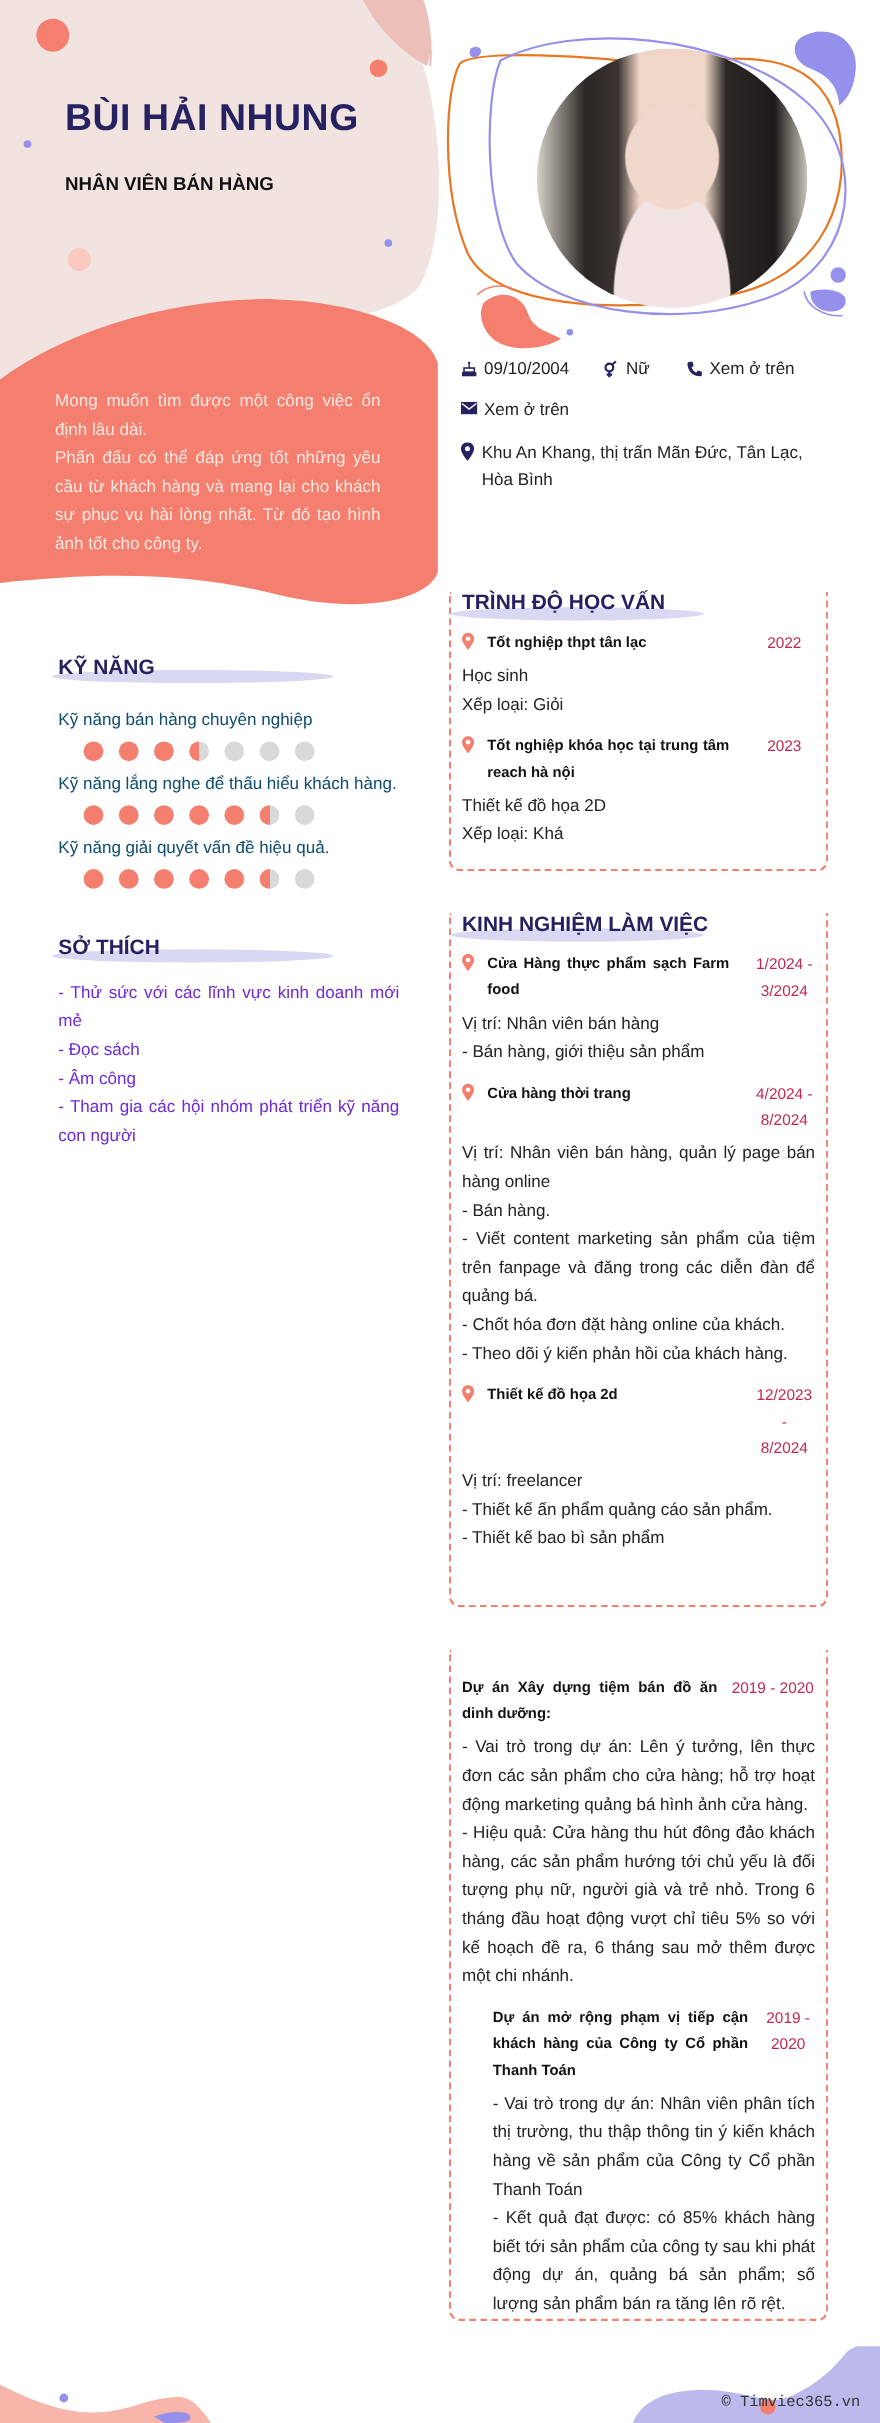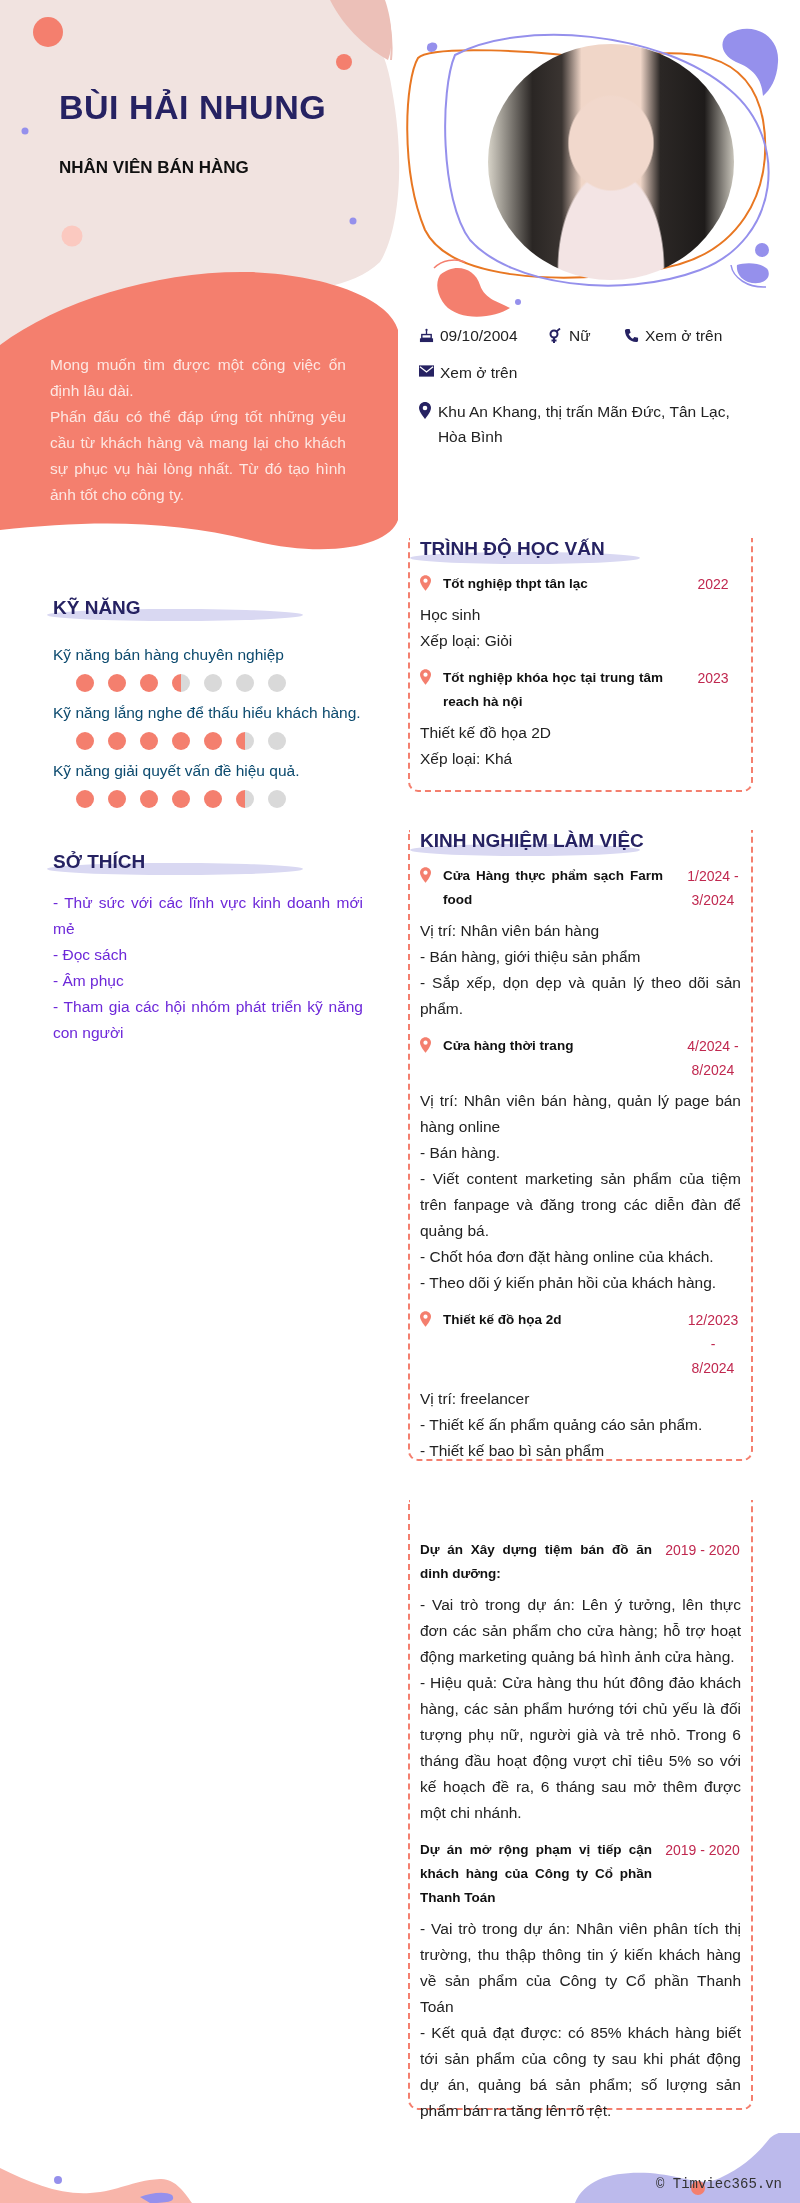--- a/index.html
+++ b/index.html
@@ -140,21 +140,21 @@
 </div>
 
 <div class="sec-title-wrap" style="left:53px; top:851px;">
   <span class="swash" style="width:256px;"></span>
   <span class="sec-title">SỞ THÍCH</span>
 </div>
 
 <div class="hobbies">
   <div>- Thử sức với các lĩnh vực kinh doanh mới mẻ</div>
   <div>- Đọc sách</div>
-  <div>- Âm phục</div>
+  <div>- Âm công</div>
   <div>- Tham gia các hội nhóm phát triển kỹ năng con người</div>
 </div>
 
 <div class="photo"></div>
 
 <div class="contact" style="top:327px;">
   <span class="ico">
     <svg width="15" height="15" viewBox="0 0 16 16">
         <rect x="1" y="11" width="14" height="4" fill="#262262"></rect>
         <rect x="3" y="7" width="10" height="4" fill="none" stroke="#262262" stroke-width="1.5"></rect>
@@ -251,21 +251,20 @@
         <span class="pin"><svg width="11" height="16" viewBox="0 0 12 17">
               <path d="M6,0 C9.3,0 12,2.6 12,6 C12,10 6,17 6,17 C6,17 0,10 0,6 C0,2.6 2.7,0 6,0 Z" fill="#f47f6e"></path>
               <circle cx="6" cy="6" r="2.3" fill="#fff"></circle>
             </svg></span>
         <span class="entry-title">Cửa Hàng thực phẩm sạch Farm food</span>
         <span class="entry-date"><span>1/2024 -</span><br><span>3/2024</span></span>
       </div>
       <div class="entry-body">
         <div>Vị trí: Nhân viên bán hàng</div>
         <div>- Bán hàng, giới thiệu sản phẩm</div>
-        <div>- Sắp xếp, dọn dẹp và quản lý theo dõi sản phẩm.</div>
       </div>
     </div>
 
     <div class="entry">
       <div class="entry-head">
         <span class="pin"><svg width="11" height="16" viewBox="0 0 12 17">
               <path d="M6,0 C9.3,0 12,2.6 12,6 C12,10 6,17 6,17 C6,17 0,10 0,6 C0,2.6 2.7,0 6,0 Z" fill="#f47f6e"></path>
               <circle cx="6" cy="6" r="2.3" fill="#fff"></circle>
             </svg></span>
         <span class="entry-title">Cửa hàng thời trang</span>
@@ -294,30 +293,30 @@
         <div>- Thiết kế ấn phẩm quảng cáo sản phẩm.</div>
         <div>- Thiết kế bao bì sản phẩm</div>
       </div>
     </div>
   </div>
 </div>
 
 <div class="box" style="top:1500px; height:610px;">
   <div class="box-inner" style="padding-top:14px;">
     <div class="entry">
-      <div class="entry-head" style="margin-top:24px;">
+      <div class="entry-head" style="margin-top:8px;">
         <span class="entry-title noicon">Dự án Xây dựng tiệm bán đồ ăn dinh dưỡng:</span>
         <span class="entry-date" style="margin-left:12px; width:90px;">2019 - 2020</span>
       </div>
       <div class="entry-body">
         <div>- Vai trò trong dự án: Lên ý tưởng, lên thực đơn các sản phẩm cho cửa hàng; hỗ trợ hoạt động marketing quảng bá hình ảnh cửa hàng.</div>
         <div>- Hiệu quả: Cửa hàng thu hút đông đảo khách hàng, các sản phẩm hướng tới chủ yếu là đối tượng phụ nữ, người già và trẻ nhỏ. Trong 6 tháng đầu hoạt động vượt chỉ tiêu 5% so với kế hoạch đề ra, 6 tháng sau mở thêm được một chi nhánh.</div>
       </div>
     </div>
-    <div class="entry" style="margin-top:12px;">
+    <div class="entry" style="margin-top:12px;margin-left:28px;">
       <div class="entry-head">
         <span class="entry-title noicon">Dự án mở rộng phạm vị tiếp cận khách hàng của Công ty Cổ phần Thanh Toán</span>
         <span class="entry-date" style="margin-left:12px; width:90px;">2019 - 2020</span>
       </div>
       <div class="entry-body">
         <div>- Vai trò trong dự án: Nhân viên phân tích thị trường, thu thập thông tin ý kiến khách hàng về sản phẩm của Công ty Cổ phần Thanh Toán</div>
         <div>- Kết quả đạt được: có 85% khách hàng biết tới sản phẩm của công ty sau khi phát động dự án, quảng bá sản phẩm; số lượng sản phẩm bán ra tăng lên rõ rệt.</div>
       </div>
     </div>
   </div>

